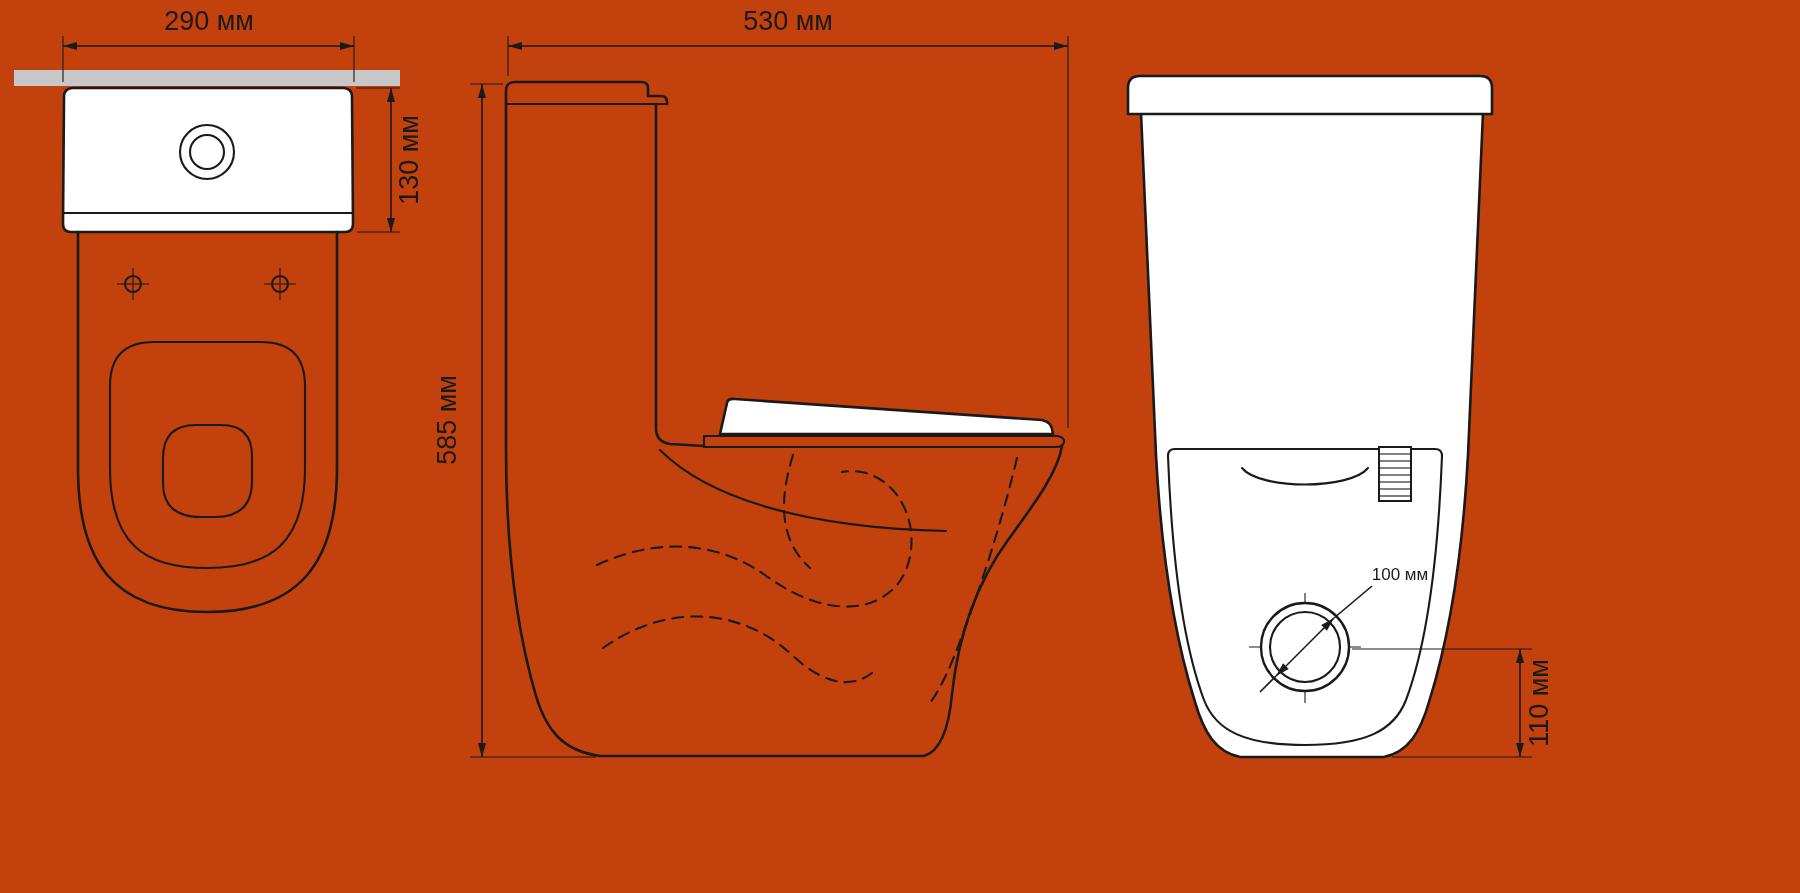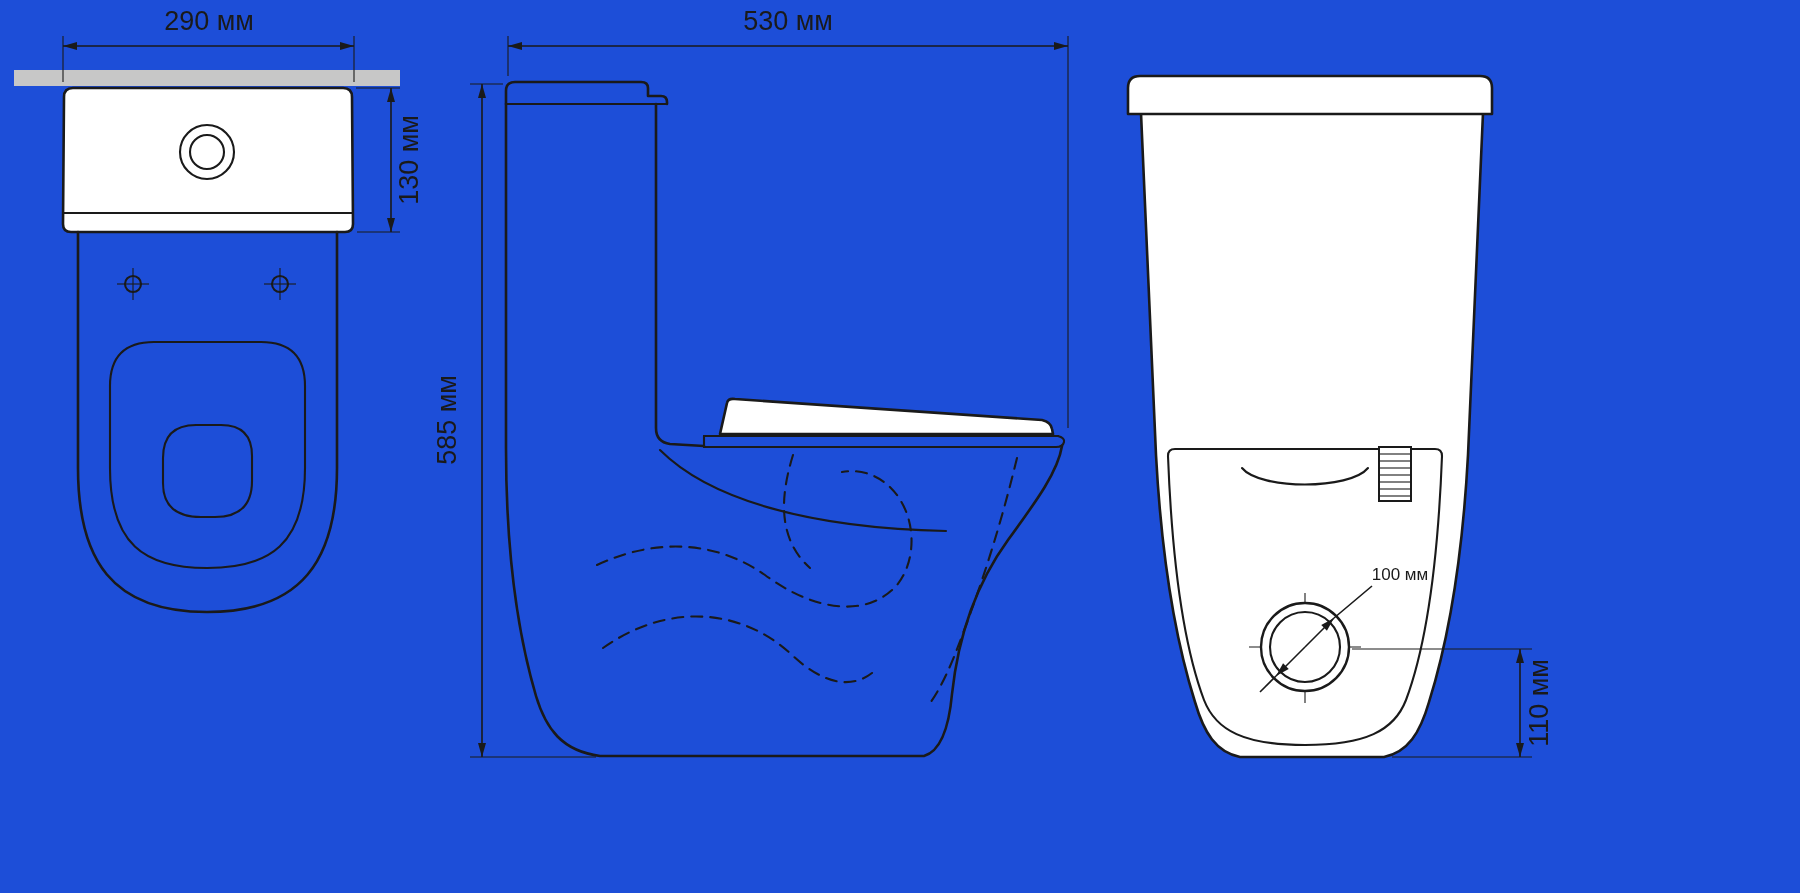--- a/index.html
+++ b/index.html
@@ -1,16 +1,16 @@
 <!DOCTYPE html>
 <html><head>
 <meta charset="utf-8">
 <style>
   html,body{margin:0;padding:0;background:#ffffff;}
-  .stage{position:relative;width:1800px;height:893px;background:#1d4ed8;overflow:hidden;
+  .stage{position:relative;width:1800px;height:893px;background:#c2410c;overflow:hidden;
          font-family:"Liberation Sans","DejaVu Sans",sans-serif;}
   svg{display:block}
   .outline{fill:none;stroke:#1a1a1a;stroke-width:2.6;stroke-linecap:round;stroke-linejoin:round;}
   .outline-fill{fill:#ffffff;stroke:#1a1a1a;stroke-width:2.6;stroke-linejoin:round;}
   .inner{fill:none;stroke:#1a1a1a;stroke-width:2.1;stroke-linecap:round;stroke-linejoin:round;}
   .dashed{fill:none;stroke:#1a1a1a;stroke-width:2.1;stroke-linecap:round;stroke-dasharray:11 8;}
   .dim{stroke:#1a1a1a;stroke-width:1.6;fill:none;}
   .thin{stroke:#1a1a1a;stroke-width:1.1;fill:none;}
   .dim-text{font-family:"Liberation Sans","DejaVu Sans",sans-serif;font-size:27px;fill:#1a1a1a;}
   .dim-text-small{font-family:"Liberation Sans","DejaVu Sans",sans-serif;font-size:17px;fill:#1a1a1a;}

